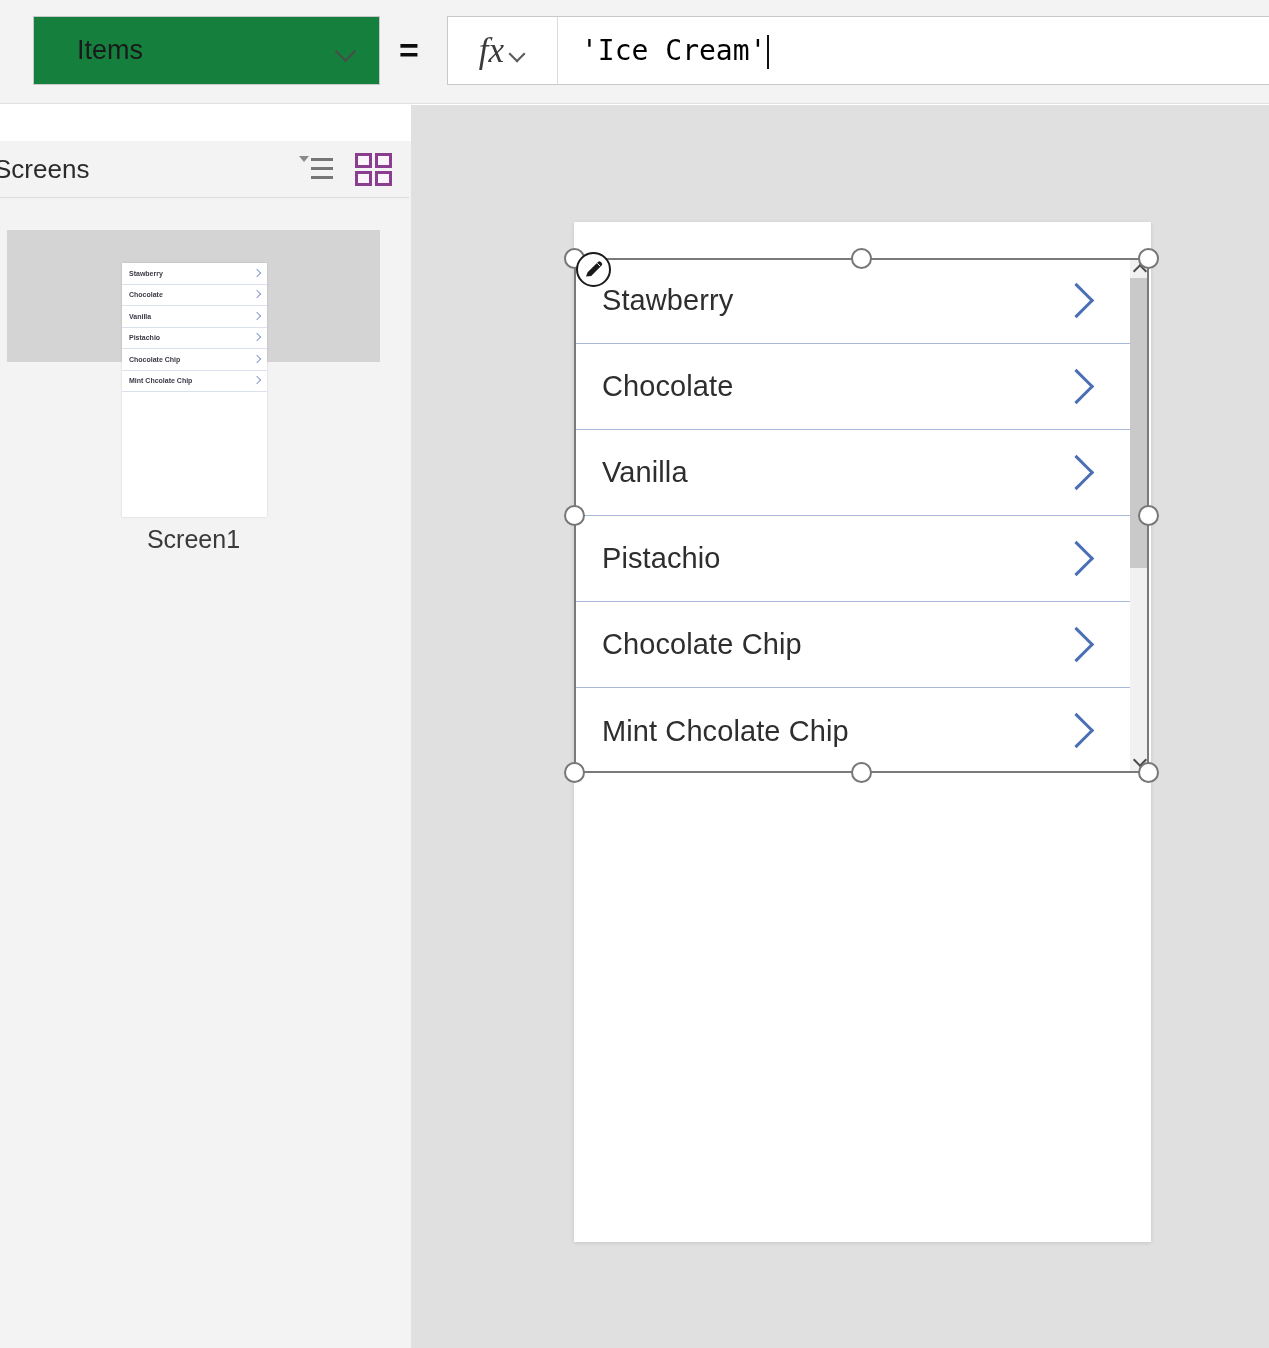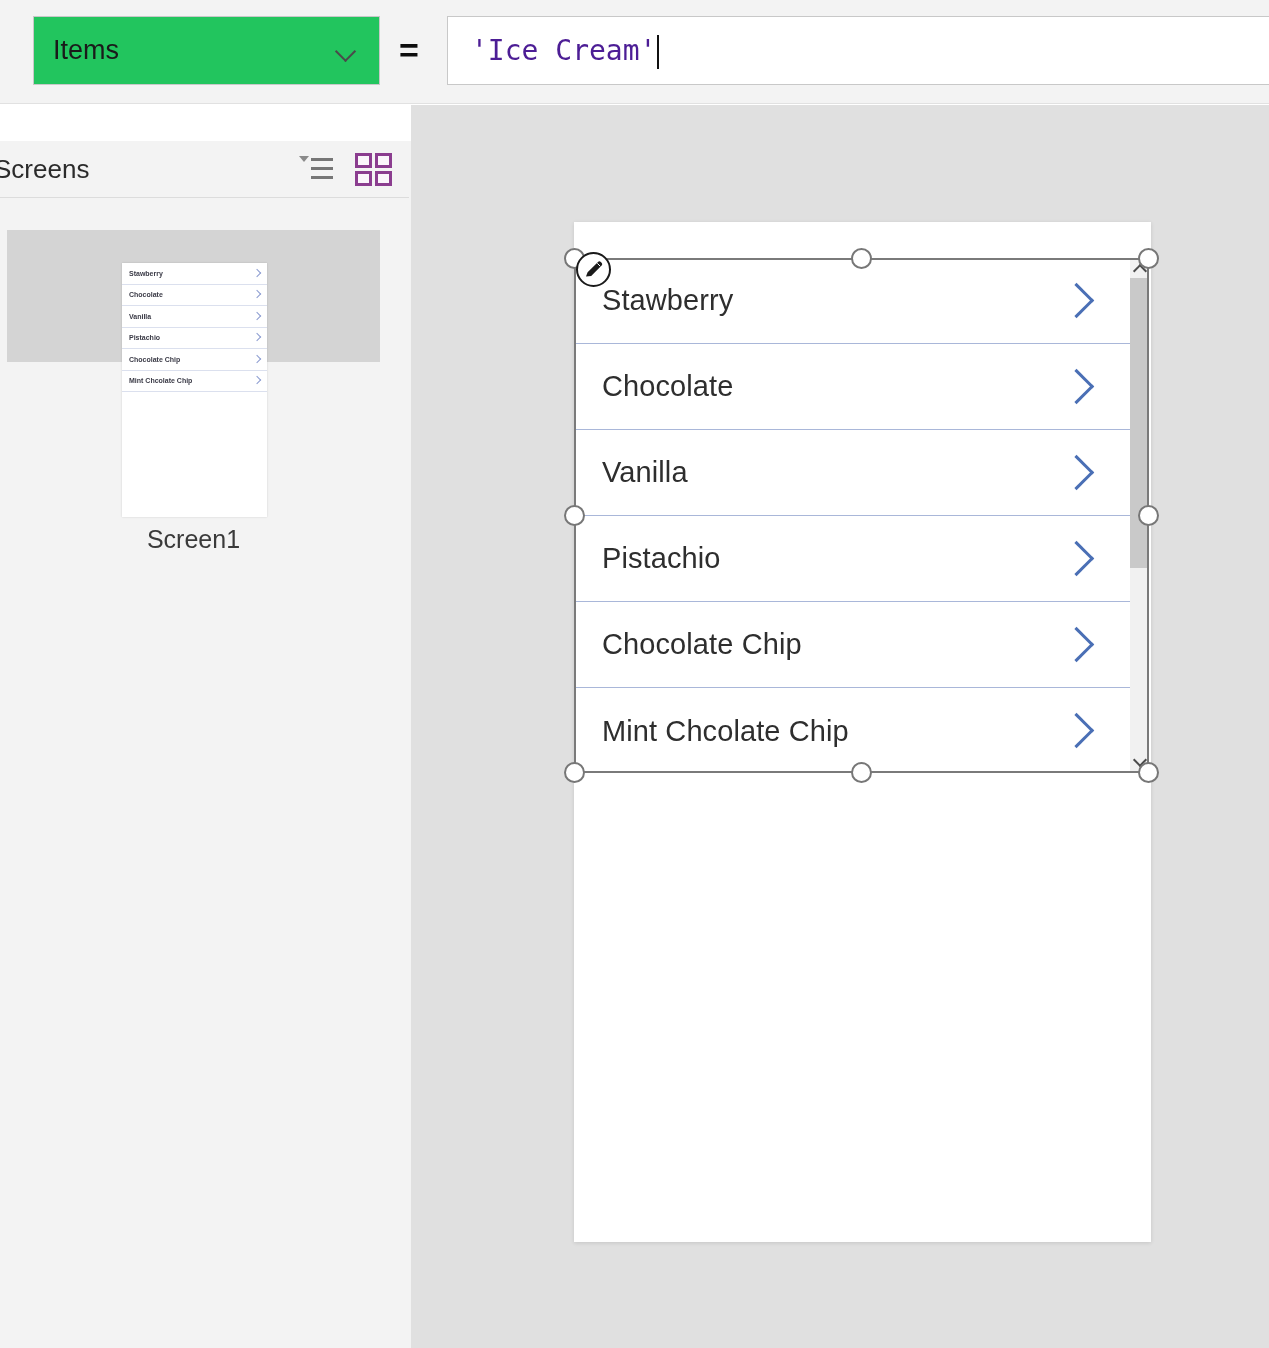--- a/index.html
+++ b/index.html
@@ -22,26 +22,27 @@
     left: 0; top: 0;
     width: 1269px; height: 104px;
     background: #f3f3f3;
     border-bottom: 1px solid #e1e1e1;
     box-sizing: border-box;
   }
   .prop-select {
     position: absolute;
     left: 33px; top: 16px;
     width: 347px; height: 69px;
-    background: #22c55e;
+    background: #15803d;
     border: 1px solid #c8c8c8;
     box-sizing: border-box;
     display: flex;
     align-items: center;
     cursor: pointer;
+    padding-left: 24px;
   }
   .prop-select-label {
     font-size: 27px;
     color: #1a1a1a;
     padding-left: 19px;
     flex: 1;
     font-family: "Liberation Sans", sans-serif;
   }
   .chev-down {
     width: 22px; height: 22px;
@@ -113,21 +114,21 @@
     flex: 1;
     display: flex;
     align-items: center;
     padding-left: 23px;
     position: relative;
     cursor: text;
   }
   .formula-text {
     font-family: "DejaVu Sans Mono", monospace;
     font-size: 28px;
-    color: #4c1d95;
+    color: #000000;
     letter-spacing: 0px;
     white-space: pre;
   }
   .text-caret {
     display: inline-block;
     width: 2px;
     height: 34px;
     background: #111111;
     margin-left: 1px;
     vertical-align: middle;
@@ -388,20 +389,24 @@
 <div class="topbar">
 
   <div class="prop-select">
     <span class="prop-select-label">Items</span>
     <span class="chev-down"></span>
   </div>
 
   <div class="equals-sign">=</div>
 
   <div class="formula-wrap">
+    <div class="fx-box">
+      <span class="fx-glyph">fx</span>
+      <span class="fx-chev"></span>
+    </div>
     <div class="formula-input">
       <span class="formula-text">'Ice Cream'</span>
         <span class="text-caret"></span>
     </div>
   </div>
 </div>
 
 <div class="left-panel">
 
   <div class="left-header">

